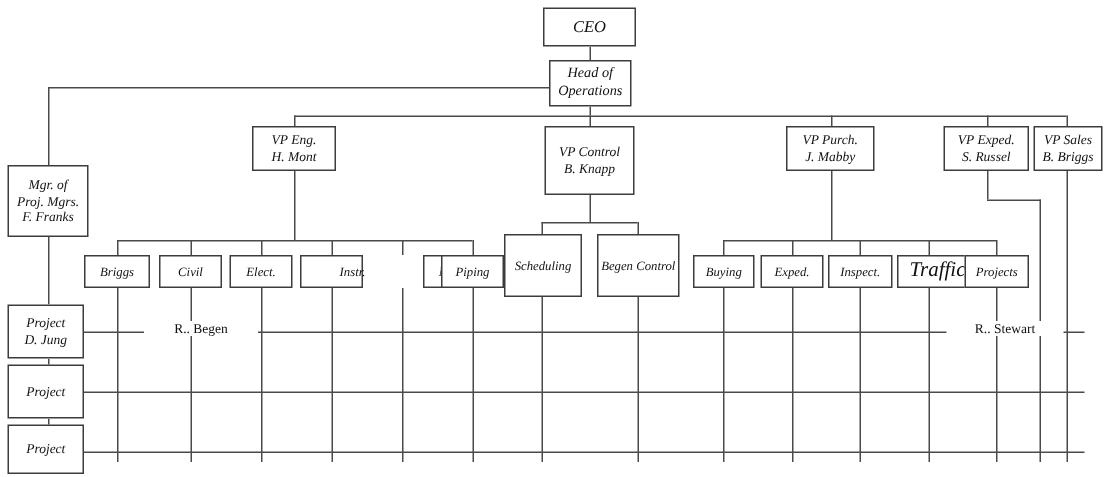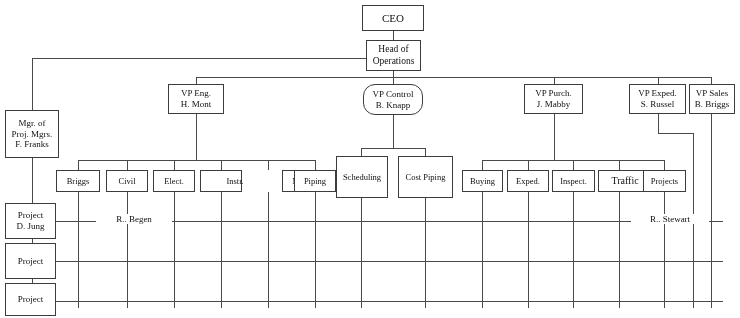--- a/index.html
+++ b/index.html
@@ -22,20 +22,21 @@
     border: 1px solid #3c3c3c;
     background: #ffffff;
     display: flex;
     flex-direction: column;
     align-items: center;
     justify-content: center;
     text-align: left;
     line-height: 1.18;
     color: #101010;
     z-index: 5;
+    font-style: italic;
   }
   .node .ln {
     display: block;
     white-space: nowrap;
   }
   .lineH {
     position: absolute;
     background: #4a4a4a;
     height: 1px;
     z-index: 1;
@@ -140,21 +141,21 @@
     <span class="ln">Mgr. of</span>
     <span class="ln">Proj. Mgrs.</span>
     <span class="ln">F. Franks</span>
   </div>
 
   <div class="node" style="left:168px; top:84px; width:56px; height:30px; font-size:9px;">
     <span class="ln">VP Eng.</span>
     <span class="ln">H. Mont</span>
   </div>
 
-  <div class="node" style="left:363px; top:84px; width:60px; height:31px; font-size:9px;border-radius:12px;">
+  <div class="node" style="left:363px; top:84px; width:60px; height:46px; font-size:9px;">
     <span class="ln">VP Control</span>
     <span class="ln">B. Knapp</span>
   </div>
 
   <div class="node" style="left:524px; top:84px; width:59px; height:30px; font-size:9px;">
     <span class="ln">VP Purch.</span>
     <span class="ln">J. Mabby</span>
   </div>
 
   <div class="node" style="left:629px; top:84px; width:57px; height:30px; font-size:9px;">
@@ -183,33 +184,33 @@
     <span class="ln">Mech.</span>
   </div>
   <div class="node" style="left:294px; top:170px; width:42px; height:22px; font-size:8.5px;">
     <span class="ln">Piping</span>
   </div>
 
   <div class="node" style="left:336px; top:156px; width:52px; height:42px; font-size:8.5px;">
     <span class="ln">Scheduling</span>
   </div>
   <div class="node" style="left:398px; top:156px; width:55px; height:42px; font-size:8.5px;">
-    <span class="ln">Cost Piping</span>
+    <span class="ln">Begen Control</span>
   </div>
 
   <div class="node" style="left:462px; top:170px; width:41px; height:22px; font-size:8.5px;">
     <span class="ln">Buying</span>
   </div>
   <div class="node" style="left:507px; top:170px; width:42px; height:22px; font-size:8.5px;">
     <span class="ln">Exped.</span>
   </div>
   <div class="node" style="left:552px; top:170px; width:43px; height:22px; font-size:8.5px;">
     <span class="ln">Inspect.</span>
   </div>
-  <div class="node" style="left:598px; top:170px; width:54px; height:22px; font-size:10px;">
+  <div class="node" style="left:598px; top:170px; width:54px; height:22px; font-size:14px;">
     <span class="ln">Traffic</span>
   </div>
   <div class="node" style="left:643px; top:170px; width:43px; height:22px; font-size:8.5px;">
     <span class="ln">Projects</span>
   </div>
 
   <div class="node" style="left:5px; top:203px; width:51px; height:36px; font-size:9px;">
     <span class="ln">Project</span>
     <span class="ln">D. Jung</span>
   </div>

